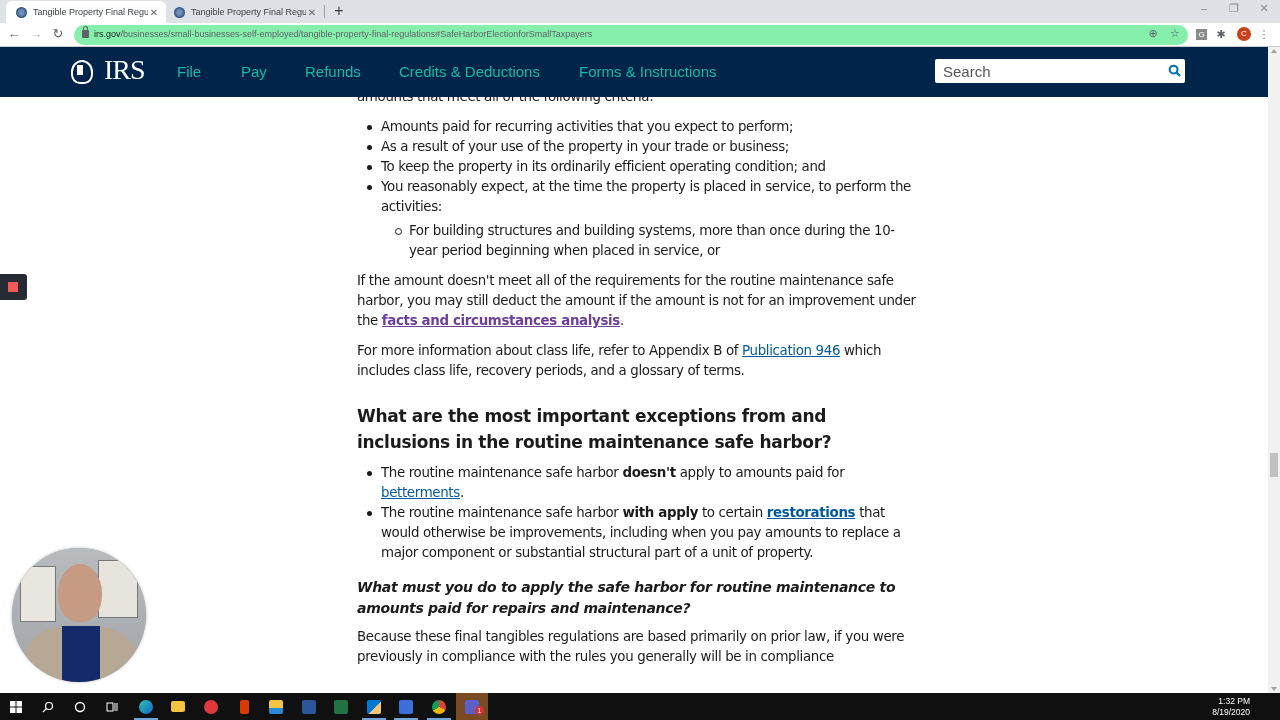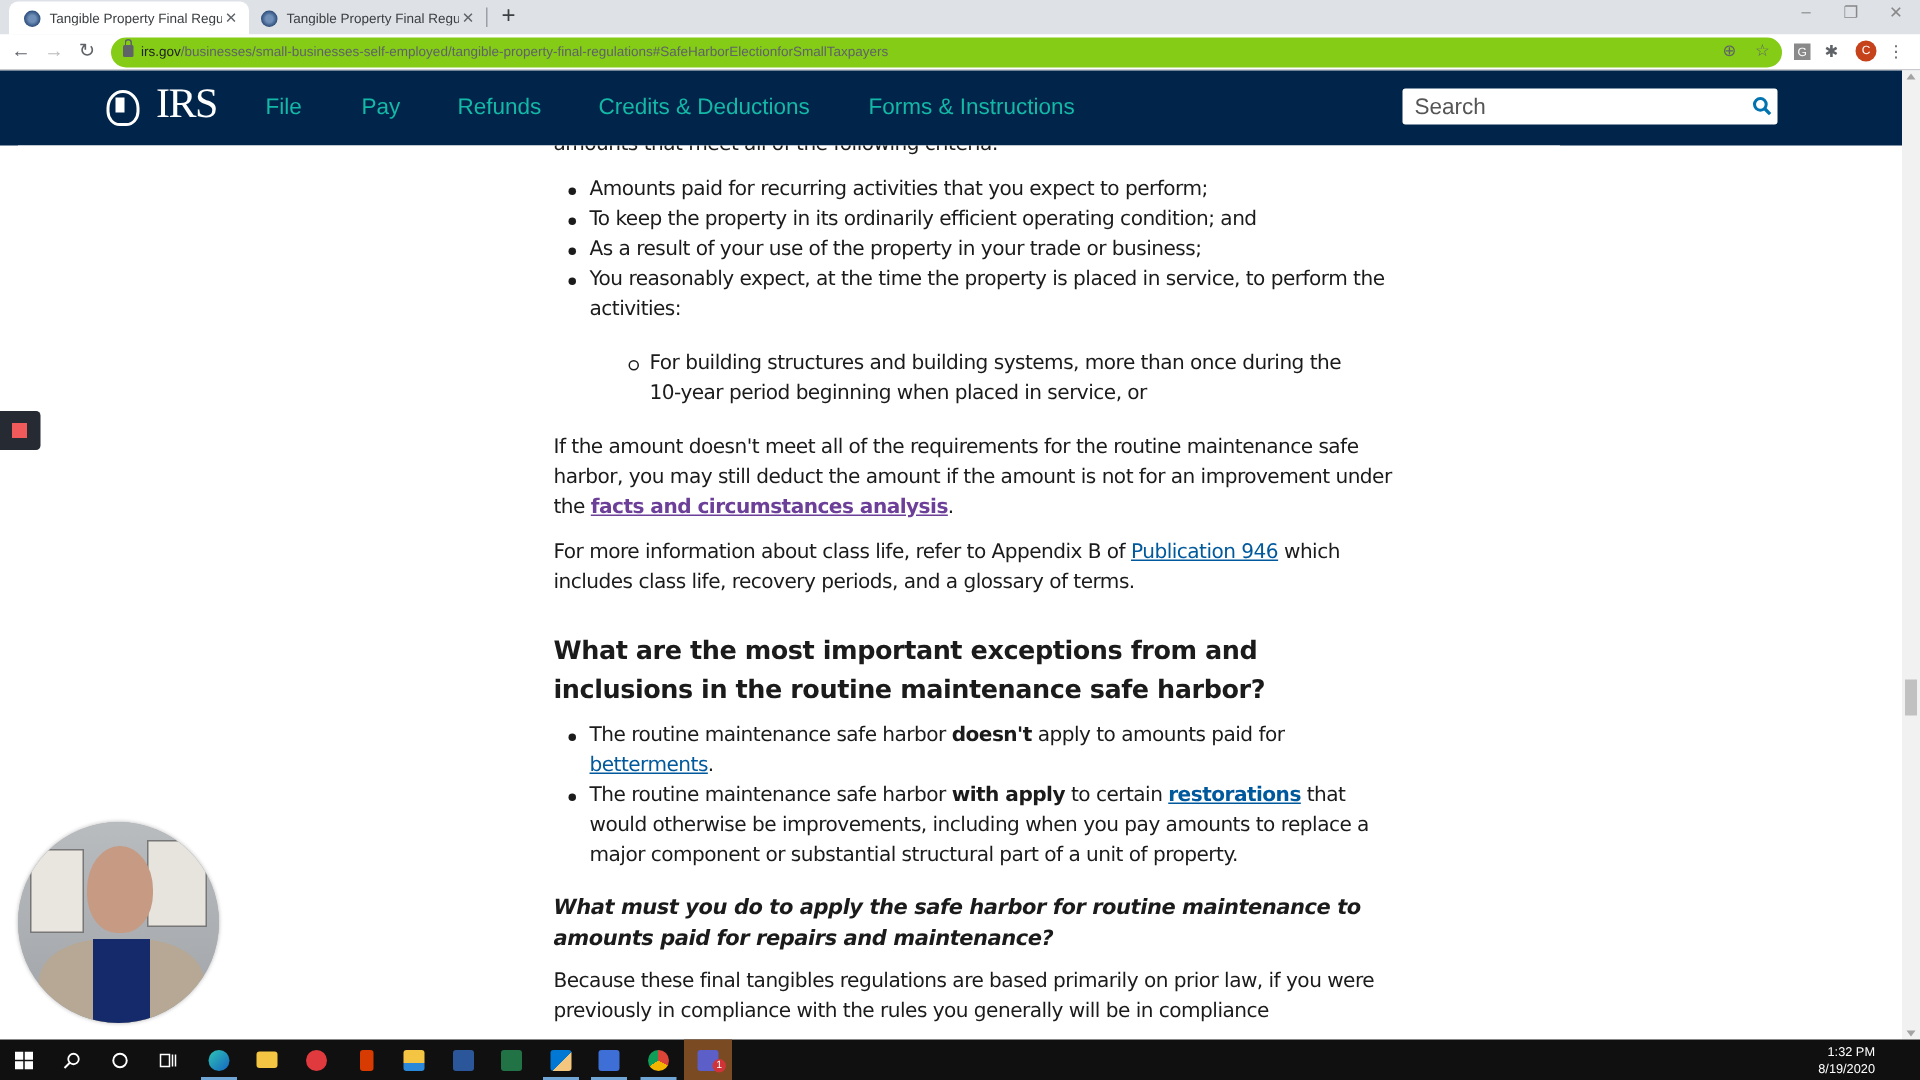--- a/index.html
+++ b/index.html
@@ -12,21 +12,21 @@
   .tab .fav { width: 11px; height: 11px; border-radius: 50%; background: radial-gradient(circle, #6f8fb8 30%, #2b4b7a 70%); margin-right: 6px; flex: none; }
   .tab .title { flex: 1; white-space: nowrap; overflow: hidden; }
   .tab .close { width: 12px; text-align: center; font-size: 10px; color: #5f6368; }
   .tab-sep { position: absolute; left: 324px; top: 5px; width: 1px; height: 13px; background: #9aa0a6; }
   .newtab { position: absolute; left: 331px; top: 2px; font-size: 16px; color: #3c4043; width: 16px; text-align: center; }
   .winctl { position: absolute; top: 2px; font-size: 11px; color: #888; width: 30px; text-align: center; }
 
   
   .toolbar { position: absolute; left: 0; top: 23px; width: 1280px; height: 24px; background: #fff; border-bottom: 1px solid #c8cacd; }
   .navbtn { position: absolute; top: 3px; font-size: 13px; color: #5f6368; width: 16px; text-align: center; }
-  .omnibox { position: absolute; left: 74px; top: 2px; width: 1114px; height: 20px; background: #84cc16; border-radius: 10px; }
+  .omnibox { position: absolute; left: 74px; top: 2px; width: 1114px; height: 20px; background: #86efac; border-radius: 10px; }
   .lock { position: absolute; left: 8px; top: 5px; width: 7px; height: 8px; background: #5f6368; border-radius: 1px; }
   .lock:before { content: ""; position: absolute; left: 1px; top: -4px; width: 3px; height: 4px; border: 1px solid #5f6368; border-bottom: none; border-radius: 3px 3px 0 0; }
   .url { position: absolute; left: 20px; top: 4px; font-size: 9px; color: #202124; white-space: nowrap; }
   .url .dim { color: #5f6368; }
   .tb-icon { position: absolute; top: 5px; font-size: 11px; color: #5f6368; width: 14px; text-align: center; }
   .ext-g { position: absolute; left: 1196px; top: 29px; width: 11px; height: 11px; background: #8a8a8a; color: #fff; font-size: 8px; text-align: center; line-height: 11px; }
   .profile { position: absolute; left: 1237px; top: 27px; width: 14px; height: 14px; border-radius: 50%; background: #c5421a; color: #fff; font-size: 8px; text-align: center; line-height: 14px; }
 
   
   .irs-header { position: absolute; left: 0; top: 47px; width: 1268px; height: 50px; background: #00244a; }
@@ -35,27 +35,27 @@
   .eagle:before { content: ""; position: absolute; left: 3px; top: 2px; width: 18px; height: 20px; border: 2px solid #fff; border-radius: 50% 50% 40% 40%; }
   .eagle:after { content: ""; position: absolute; left: 9px; top: 7px; width: 6px; height: 10px; background: #fff; }
   .logo-text { font-family: "Liberation Serif", serif; font-size: 28px; letter-spacing: -1px; margin-left: 12px; line-height: 26px; }
   .nav-item { position: absolute; top: 16px; color: #14b8a6; font-size: 15px; white-space: nowrap; }
   .search-box { position: absolute; left: 935px; top: 12px; width: 250px; height: 24px; background: #fff; border-radius: 2px; }
   .search-box input { border: none; outline: none; width: 220px; height: 24px; padding-left: 8px; font-size: 15px; color: #555; background: transparent; font-family: "Liberation Sans", sans-serif; }
   .search-box input::placeholder { color: #555; }
   .search-icon { position: absolute; right: 4px; top: 5px; width: 13px; height: 13px; }
 
   
-  .content { position: absolute; left: 12px; top: 97px; width: 1028px; height: 596px; overflow: hidden; background: #fff; }
+  .content { position: absolute; left: 0; top: 97px; width: 1028px; height: 596px; overflow: hidden; background: #fff; }
   .article { position: absolute; left: 357px; top: -10px; width: 560px; color: #1b1b1b; font-family: "DejaVu Sans", sans-serif; font-size: 13.4px; line-height: 20px; letter-spacing: -0.35px; }
   .article p { margin-bottom: 10px; }
   .article ul { list-style: none; margin-bottom: 10px; }
   .article ul.lvl1 > li { position: relative; padding-left: 24px; }
   .article ul.lvl1 > li:before { content: ""; position: absolute; left: 10px; top: 8px; width: 5px; height: 5px; border-radius: 50%; background: #1b1b1b; }
-  .article ul.lvl2 { margin: 16px; }
+  .article ul.lvl2 { margin: 4px; }
   .article ul.lvl2 > li { position: relative; padding-left: 24px; }
   .article ul.lvl2 > li:before { content: ""; position: absolute; left: 10px; top: 7px; width: 5px; height: 5px; border-radius: 50%; border: 1px solid #1b1b1b; }
   .article a { color: #00599c; text-decoration: underline; }
   .article a.visited { color: #6c3f99; font-weight: bold; }
   .article a.bold { font-weight: bold; }
   .article h2 { font-size: 17px; line-height: 26px; font-weight: bold; margin: 22px 0 8px 0; letter-spacing: -0.3px; }
   .article h3 { font-size: 14px; line-height: 21px; font-weight: bold; font-style: italic; margin: 14px 0 8px 0; letter-spacing: -0.3px; }
 
   
   .scrollbar { position: absolute; left: 1268px; top: 47px; width: 12px; height: 646px; background: #f1f1f1; }
@@ -138,22 +138,22 @@
       <line x1="9" y1="9" x2="13" y2="13" stroke="#0073b0" stroke-width="2.4"></line>
     </svg>
   </div>
 </div>
 
 <div class="content">
   <div class="article">
     <p>amounts that meet all of the following criteria:</p>
     <ul class="lvl1">
       <li>Amounts paid for recurring activities that you expect to perform;</li>
+      <li>As a result of your use of the property in your trade or business;</li>
       <li>To keep the property in its ordinarily efficient operating condition; and</li>
-      <li>As a result of your use of the property in your trade or business;</li>
       <li>
         <span>You reasonably expect, at the time the property is placed in service, to perform the activities:</span>
         <ul class="lvl2">
           <li>For building structures and building systems, more than once during the 10-year period beginning when placed in service, or</li>
         </ul>
       </li>
     </ul>
     <p><span>If the amount doesn't meet all of the requirements for the routine maintenance safe harbor, you may still deduct the amount if the amount is not for an improvement under the </span><a class="visited">facts and circumstances analysis</a><span>.</span></p>
     <p><span>For more information about class life, refer to Appendix B of </span><a>Publication 946</a><span> which includes class life, recovery periods, and a glossary of terms.</span></p>
     <h2>What are the most important exceptions from and inclusions in the routine maintenance safe harbor?</h2>

